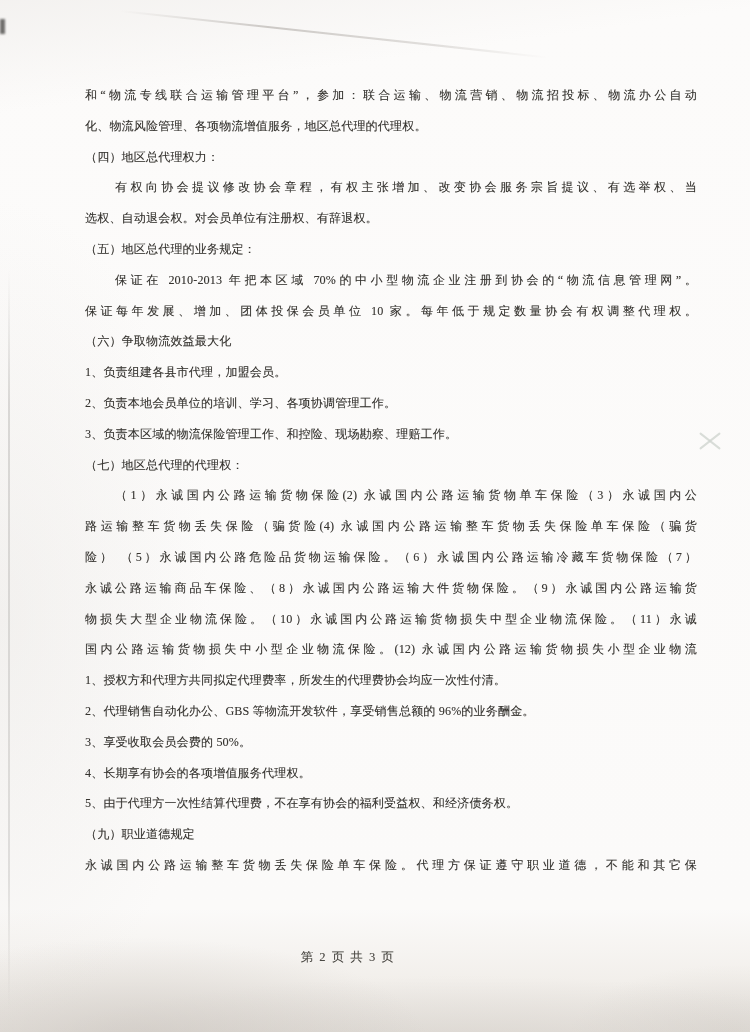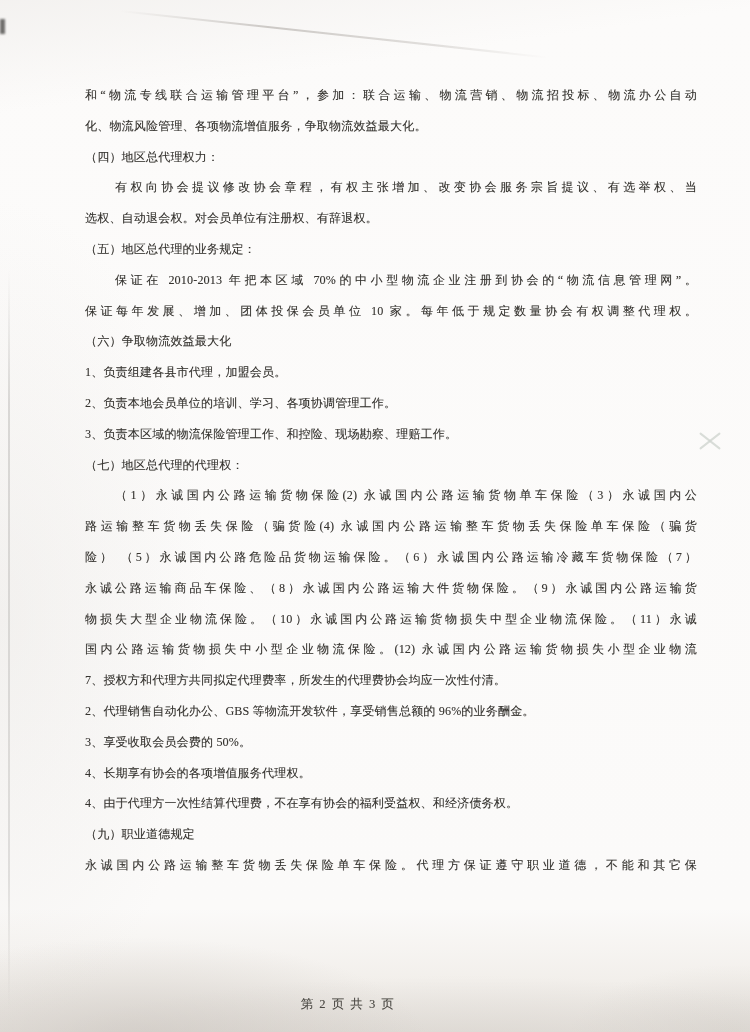--- a/index.html
+++ b/index.html
@@ -53,58 +53,57 @@
   .line.fill {
     white-space: normal; overflow: hidden;
     text-align: justify; text-align-last: justify;
   }
   .line.indent { padding-left: 30px; }
   .footer {
     position: absolute; left: 283px; top: 949px; width: 130px;
     text-align: center; white-space: nowrap;
     font-size: 12.5px; color: #4a4843; letter-spacing: 1.5px;
     text-shadow: 0.3px 0.3px 0.5px rgba(82,80,76,0.35);
-    margin-top: 47px;
   }
 </style>
 </head>
 <body>
 
 <div class="page">
   <div class="crease-top"></div>
   <div class="edge-left-line"></div>
   <div class="edge-notch"></div>
   <div class="stray-mark">
       <span></span>
       <span></span>
     </div>
 
   <div class="doc-body">
       <div class="line fill">和“物流专线联合运输管理平台”，参加：联合运输、物流营销、物流招投标、物流办公自动</div>
-      <div class="line">化、物流风险管理、各项物流增值服务，争取物流效益最大化。</div>
+      <div class="line">化、物流风险管理、各项物流增值服务，地区总代理的代理权。</div>
       <div class="line">（四）地区总代理权力：</div>
       <div class="line indent fill">有权向协会提议修改协会章程，有权主张增加、改变协会服务宗旨提议、有选举权、当</div>
       <div class="line">选权、自动退会权。对会员单位有注册权、有辞退权。</div>
       <div class="line">（五）地区总代理的业务规定：</div>
       <div class="line indent fill">保证在 2010-2013 年把本区域 70%的中小型物流企业注册到协会的“物流信息管理网”。</div>
       <div class="line fill">保证每年发展、增加、团体投保会员单位 10 家。每年低于规定数量协会有权调整代理权。</div>
       <div class="line">（六）争取物流效益最大化</div>
       <div class="line">1、负责组建各县市代理，加盟会员。</div>
       <div class="line">2、负责本地会员单位的培训、学习、各项协调管理工作。</div>
       <div class="line">3、负责本区域的物流保险管理工作、和控险、现场勘察、理赔工作。</div>
       <div class="line">（七）地区总代理的代理权：</div>
       <div class="line indent fill">（1）永诚国内公路运输货物保险(2) 永诚国内公路运输货物单车保险（3）永诚国内公</div>
       <div class="line fill">路运输整车货物丢失保险（骗货险(4) 永诚国内公路运输整车货物丢失保险单车保险（骗货</div>
       <div class="line fill">险） （5）永诚国内公路危险品货物运输保险。（6）永诚国内公路运输冷藏车货物保险（7）</div>
       <div class="line fill">永诚公路运输商品车保险、（8）永诚国内公路运输大件货物保险。（9）永诚国内公路运输货</div>
       <div class="line fill">物损失大型企业物流保险。（10）永诚国内公路运输货物损失中型企业物流保险。（11）永诚</div>
       <div class="line fill">国内公路运输货物损失中小型企业物流保险。(12) 永诚国内公路运输货物损失小型企业物流</div>
-      <div class="line">7、授权方和代理方共同拟定代理费率，所发生的代理费协会均应一次性付清。</div>
+      <div class="line">1、授权方和代理方共同拟定代理费率，所发生的代理费协会均应一次性付清。</div>
       <div class="line">2、代理销售自动化办公、GBS 等物流开发软件，享受销售总额的 96%的业务酬金。</div>
       <div class="line">3、享受收取会员会费的 50%。</div>
       <div class="line">4、长期享有协会的各项增值服务代理权。</div>
-      <div class="line">4、由于代理方一次性结算代理费，不在享有协会的福利受益权、和经济债务权。</div>
+      <div class="line">5、由于代理方一次性结算代理费，不在享有协会的福利受益权、和经济债务权。</div>
       <div class="line">（九）职业道德规定</div>
       <div class="line fill">永诚国内公路运输整车货物丢失保险单车保险。代理方保证遵守职业道德，不能和其它保</div>
     </div>
 
   <div class="footer">第 2 页 共 3 页</div>
 </div>
 
 </body></html>

